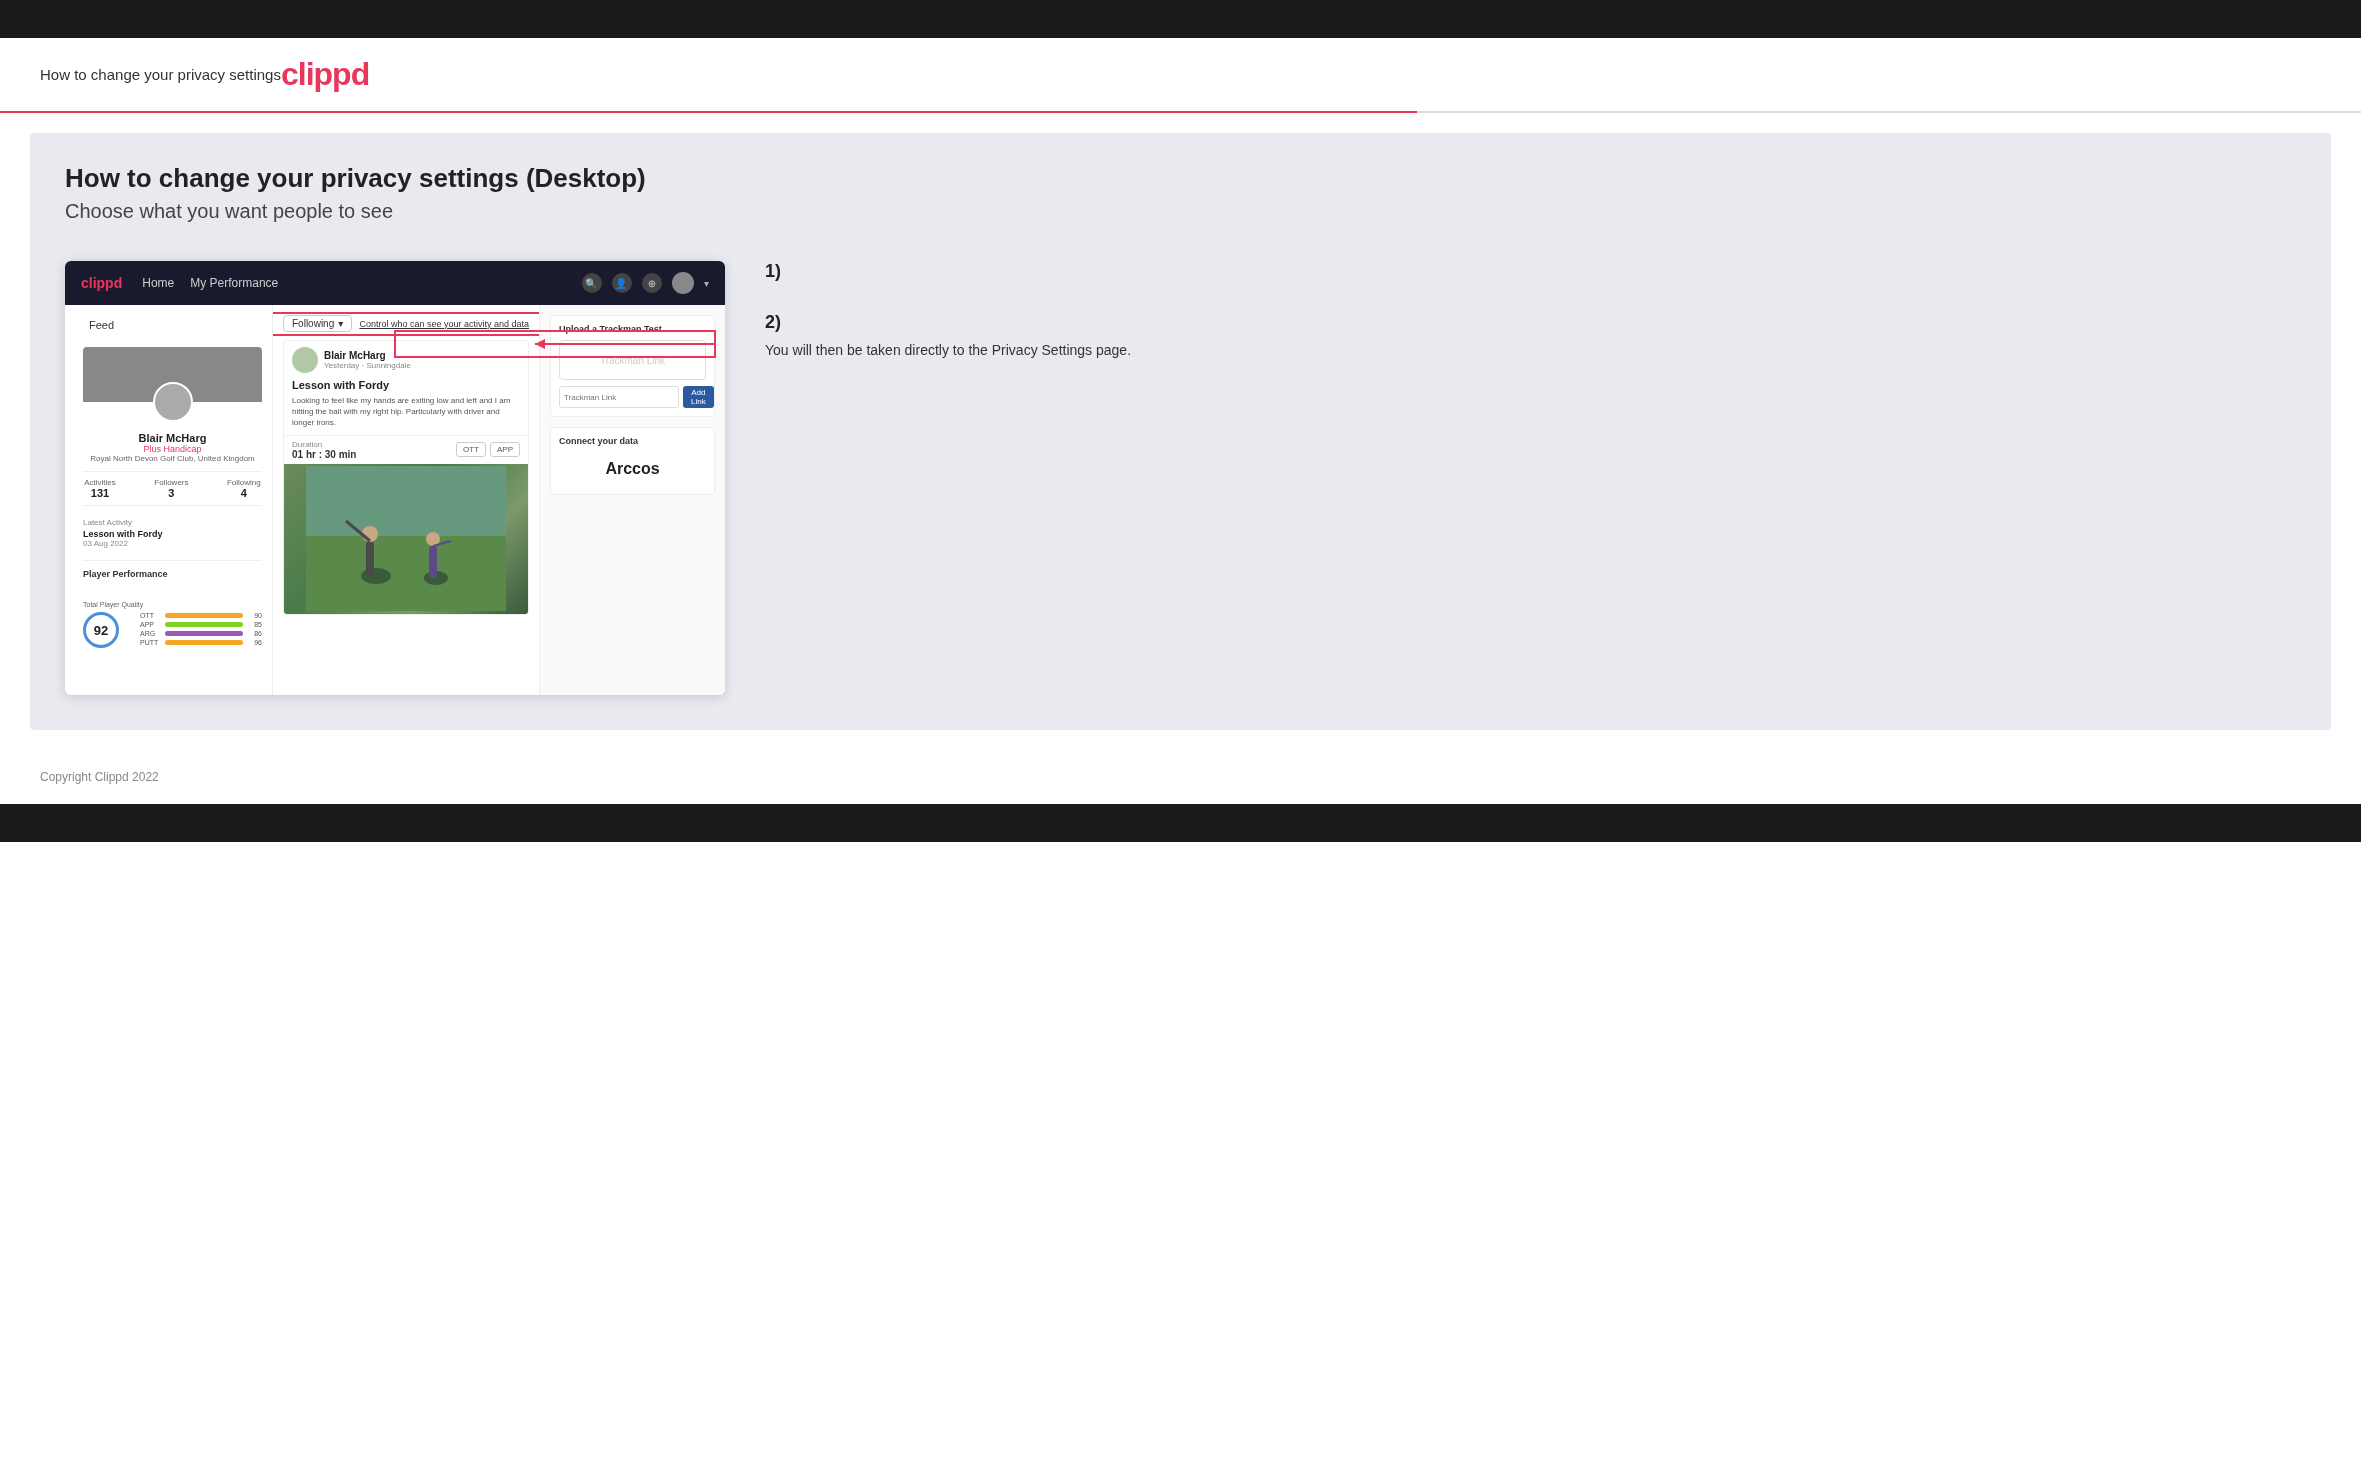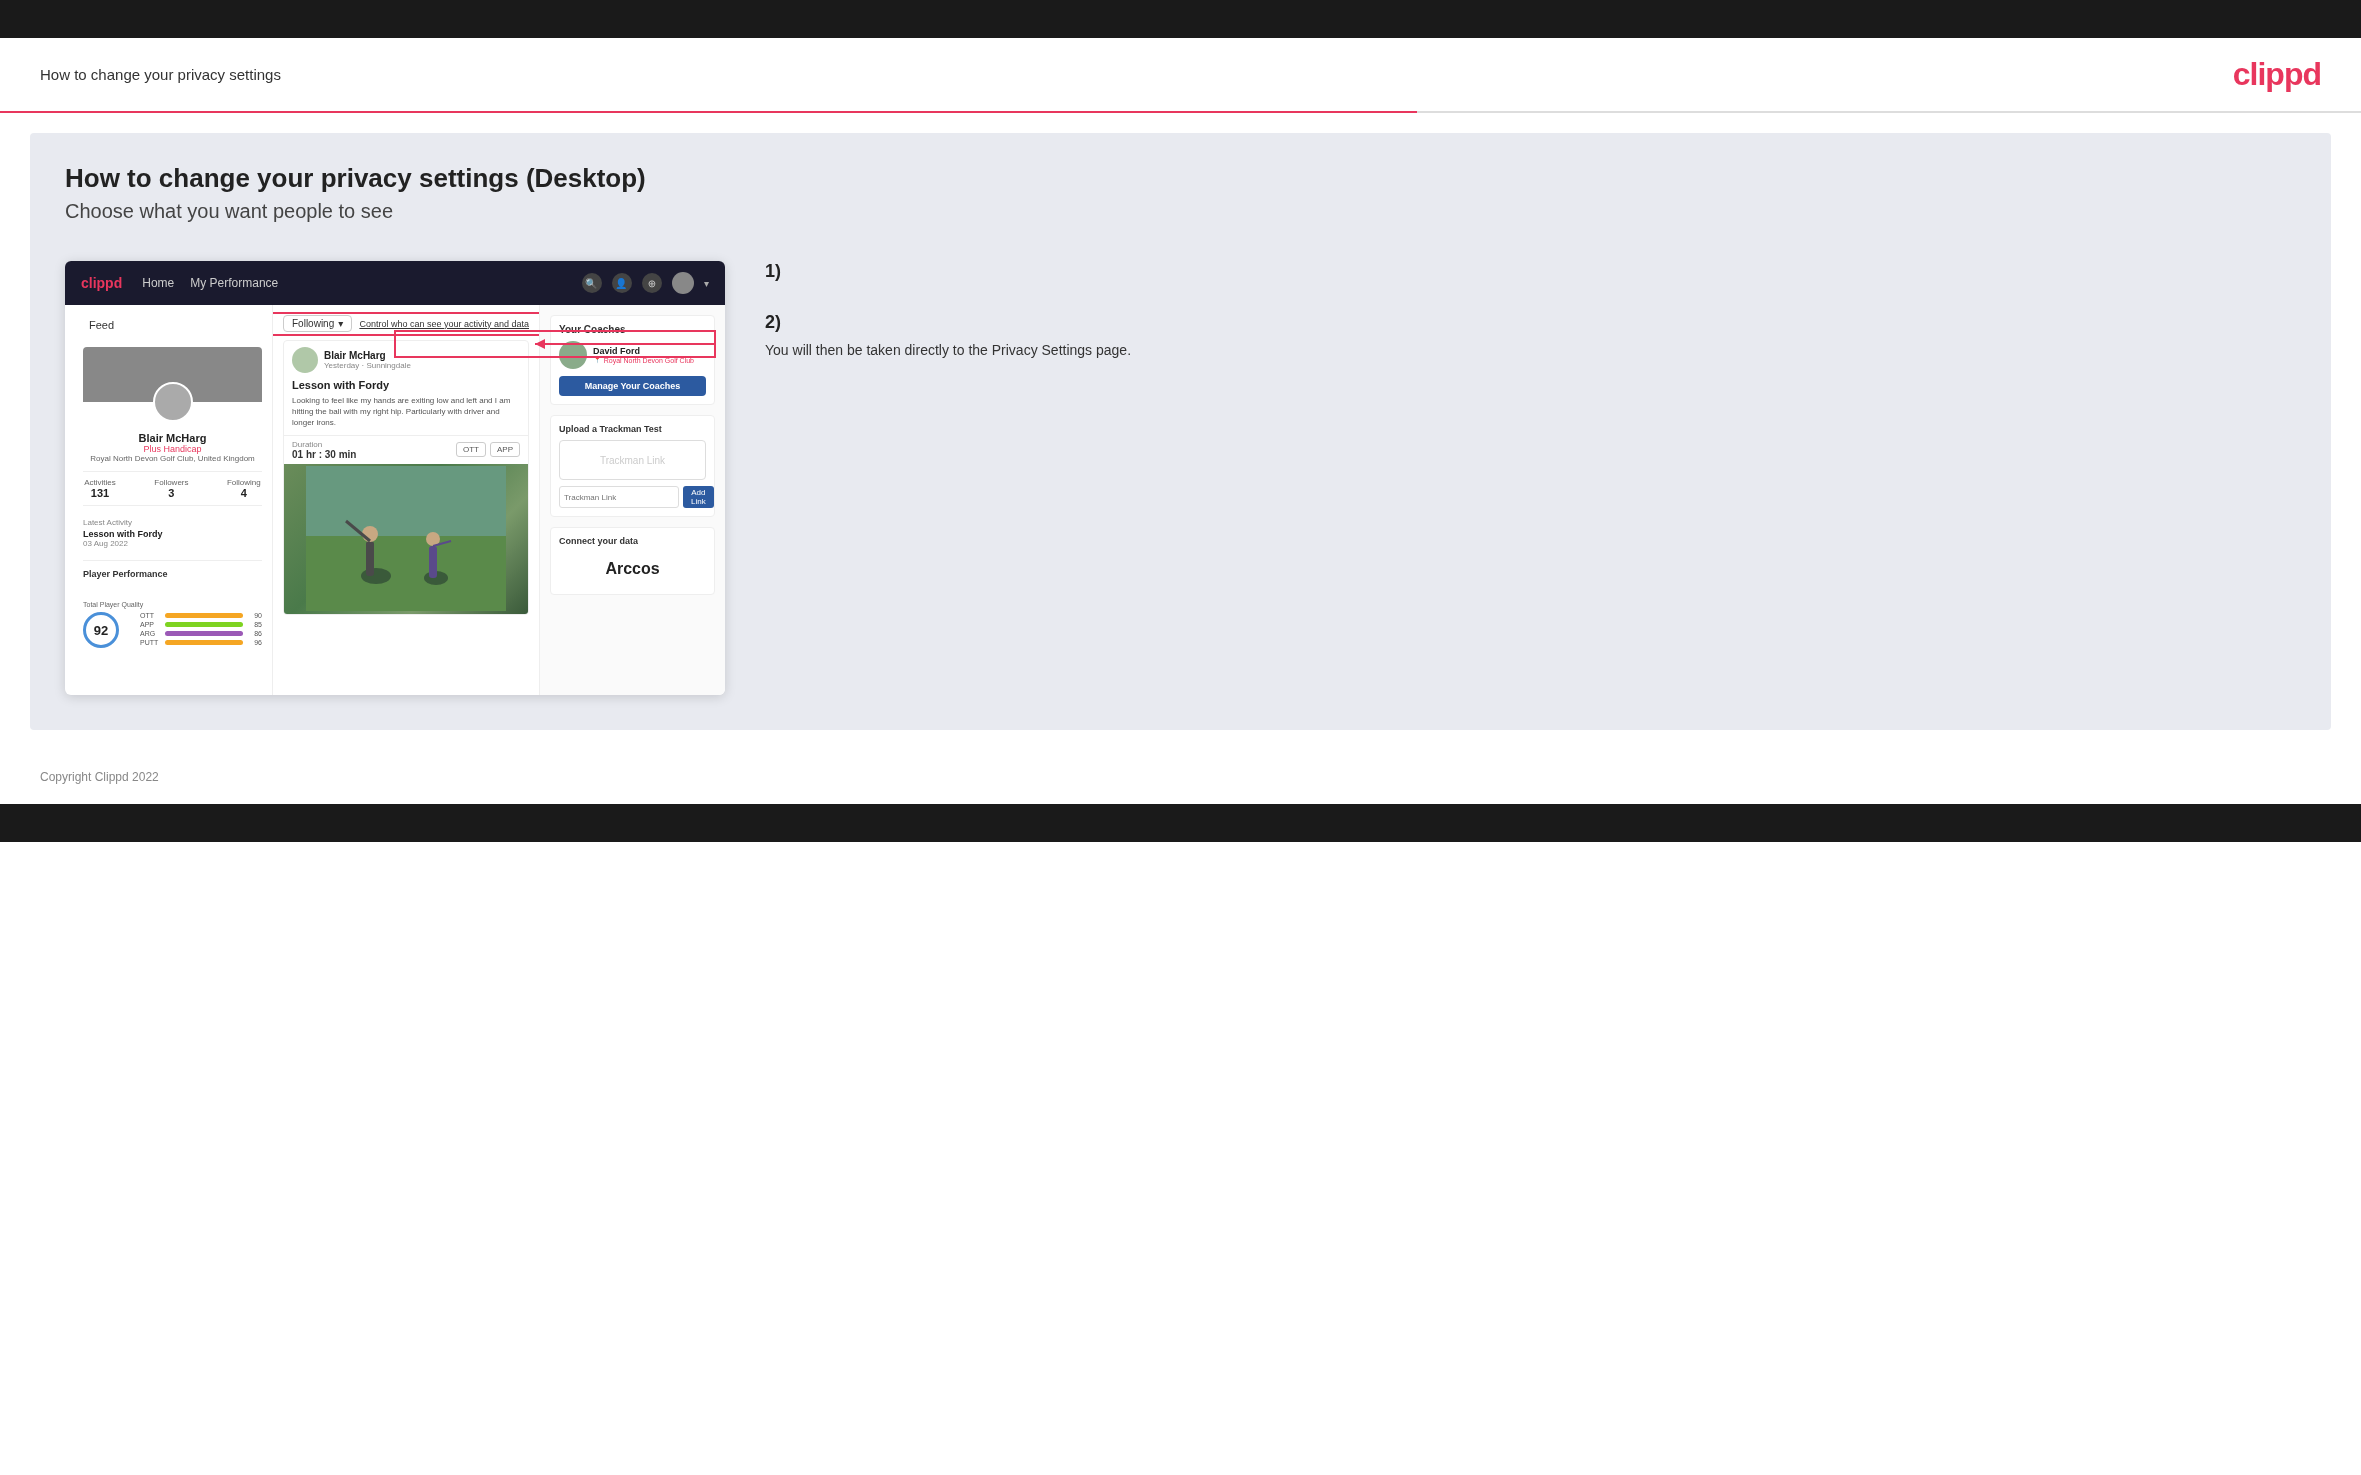--- a/index.html
+++ b/index.html
@@ -9,21 +9,20 @@
     .top-bar {
       background: #1a1a1a;
       height: 38px;
       width: 100%;
     }
 
     
     .header {
       display: flex;
       align-items: center;
-      justify-content: space-between;
       padding: 18px 40px;
     }
     .header-title {
       font-size: 15px;
       color: #333;
     }
     .logo {
       font-size: 32px;
       font-weight: 700;
       color: #e8365d;
@@ -672,34 +671,20 @@
                 <ellipse cx="130" cy="112" rx="12" ry="7" fill="#3a5a3a"></ellipse>
                 <rect x="123" y="80" width="8" height="32" rx="3" fill="#5a4a8a"></rect>
                 <circle cx="127" cy="73" r="7" fill="#c8a882"></circle>
                 <line x1="127" y1="80" x2="145" y2="75" stroke="#5a4a8a" stroke-width="2"></line>
               </svg>
             </div>
           </div>
         </div>
 
         <div class="app-right">
-          <div class="coaches-section">
-            <div class="coaches-title">Your Coaches</div>
-            <div class="coach-row">
-              <div class="coach-avatar"></div>
-              <div>
-                <div class="coach-name">David Ford</div>
-                <div class="coach-club">
-                  <span>📍</span>
-                  <span>Royal North Devon Golf Club</span>
-                </div>
-              </div>
-            </div>
-            <button class="manage-coaches-btn">Manage Your Coaches</button>
-          </div>
 
           <div class="trackman-section">
             <div class="section-title">Upload a Trackman Test</div>
             <div class="trackman-box">
               <span class="trackman-placeholder">Trackman Link</span>
             </div>
             <div class="trackman-input-row">
               <input class="trackman-input" type="text" placeholder="Trackman Link" style="">
               <button class="add-link-btn">Add Link</button>
             </div>

